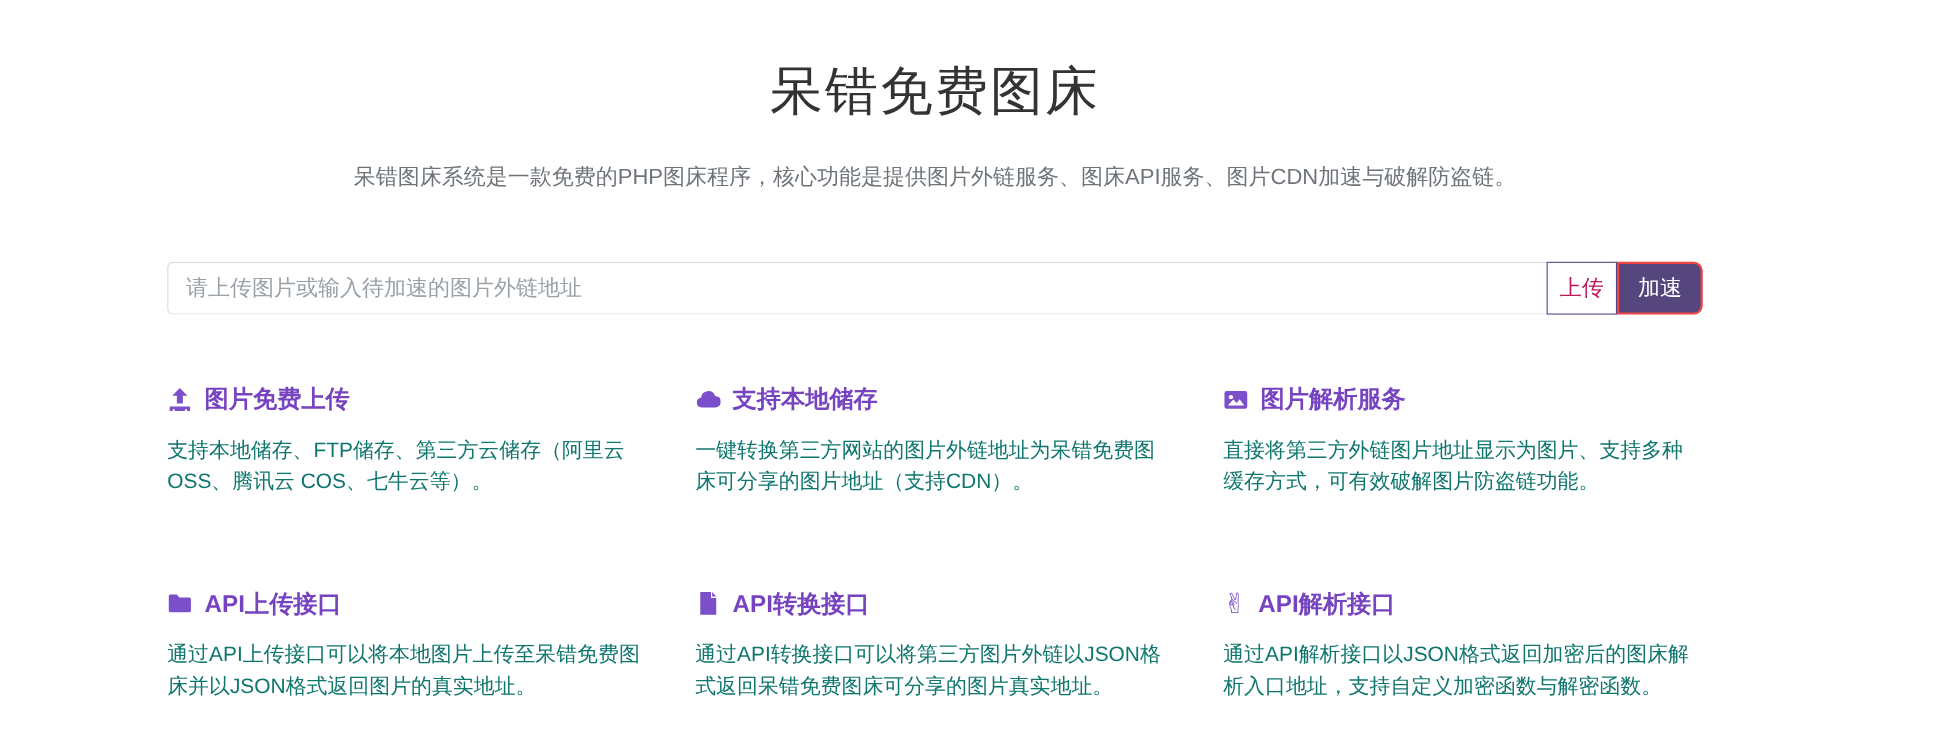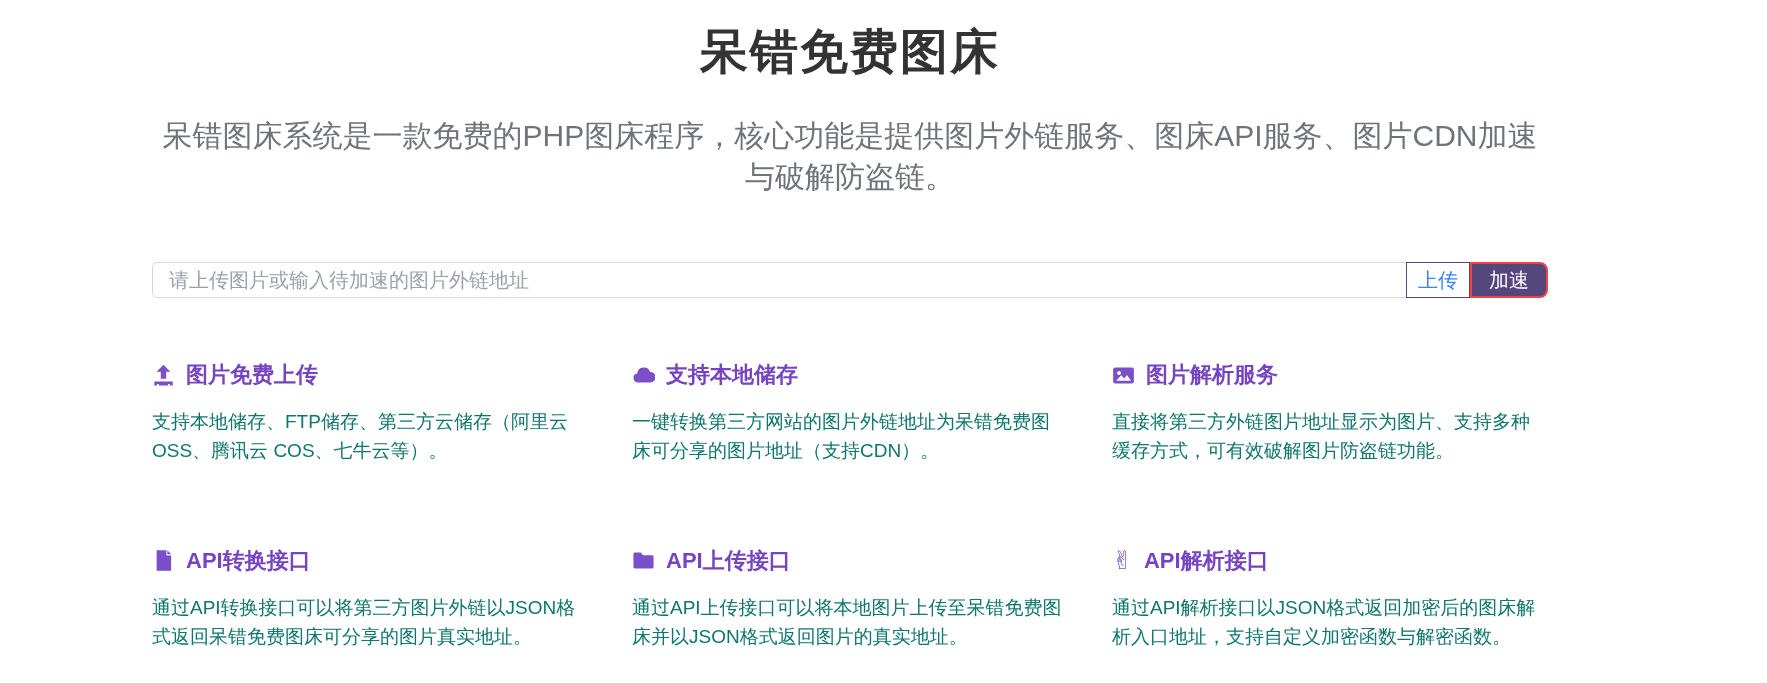--- a/index.html
+++ b/index.html
@@ -5,39 +5,39 @@
   * { box-sizing: border-box; margin: 0; padding: 0; }
   html, body {
     width: 1767px; height: 683px;
     background: #ffffff;
     font-family: "Liberation Sans", "DejaVu Sans", sans-serif;
     overflow: hidden;
   }
   .container { width: 1396px; margin-left: 152px; }
 
   .page-title {
-    margin-top: 20px;
+    margin-top: 51px;
     text-align: center;
     font-size: 48px;
-    font-weight: 700;
+    font-weight: 400;
     color: #333333;
     letter-spacing: 2px;
   }
   .page-subtitle {
     margin-top: 32px;
     text-align: center;
-    font-size: 30px;
+    font-size: 20px;
     font-weight: 400;
     color: #6e7479;
   }
 
   .input-group {
     display: flex;
     margin-top: 64px;
-    height: 36px;
+    height: 48px;
   }
   .link-input {
     flex: 1;
     border: 1px solid #d8d8d8;
     border-right: none;
     border-radius: 5px 0 0 5px;
     padding: 0 16px;
     font-size: 20px;
     color: #333;
     outline: none;
@@ -47,21 +47,21 @@
   .btn {
     font-size: 20px;
     font-family: inherit;
     cursor: pointer;
     line-height: 1;
   }
   .btn-upload {
     width: 64px;
     background: #ffffff;
     border: 1px solid #55467e;
-    color: #3b82f6;
+    color: #be185d;
   }
   .btn-accel {
     width: 78px;
     background: #55467e;
     border: 2px solid #ef4444;
     color: #ffffff;
     border-radius: 0 8px 8px 0;
   }
 
   .features {
@@ -150,39 +150,39 @@
         </span>
         <span>图片解析服务</span>
       </div>
       <p class="feature-desc">直接将第三方外链图片地址显示为图片、支持多种缓存方式，可有效破解图片防盗链功能。</p>
     </div>
 
     <div class="feature">
       <div class="feature-title">
         <span class="feature-icon">
           <svg viewBox="0 0 16 16" aria-hidden="true">
+            <path d="M1 3.4 a1 1 0 0 1 1 -1 h4.1 l1.6 1.9 H14 a1 1 0 0 1 1 1 v7.3 a1 1 0 0 1 -1 1 H2 a1 1 0 0 1 -1 -1 Z"></path>
+          </svg>
+        </span>
+        <span>API上传接口</span>
+      </div>
+      <p class="feature-desc">通过API上传接口可以将本地图片上传至呆错免费图床并以JSON格式返回图片的真实地址。</p>
+    </div>
+
+    <div class="feature">
+      <div class="feature-title">
+        <span class="feature-icon">
+          <svg viewBox="0 0 16 16" aria-hidden="true">
             <path d="M3.2 0.8 H10 V4.6 H13.3 V15.2 H3.2 Z"></path>
             <path d="M10.7 0.8 L13.3 3.6 H10.7 Z"></path>
           </svg>
         </span>
         <span>API转换接口</span>
       </div>
       <p class="feature-desc">通过API转换接口可以将第三方图片外链以JSON格式返回呆错免费图床可分享的图片真实地址。</p>
-    </div>
-
-    <div class="feature">
-      <div class="feature-title">
-        <span class="feature-icon">
-          <svg viewBox="0 0 16 16" aria-hidden="true">
-            <path d="M1 3.4 a1 1 0 0 1 1 -1 h4.1 l1.6 1.9 H14 a1 1 0 0 1 1 1 v7.3 a1 1 0 0 1 -1 1 H2 a1 1 0 0 1 -1 -1 Z"></path>
-          </svg>
-        </span>
-        <span>API上传接口</span>
-      </div>
-      <p class="feature-desc">通过API上传接口可以将本地图片上传至呆错免费图床并以JSON格式返回图片的真实地址。</p>
     </div>
 
     <div class="feature">
       <div class="feature-title">
         <span class="feature-icon hand-glyph">✌</span>
         <span>API解析接口</span>
       </div>
       <p class="feature-desc">通过API解析接口以JSON格式返回加密后的图床解析入口地址，支持自定义加密函数与解密函数。</p>
     </div>
 

